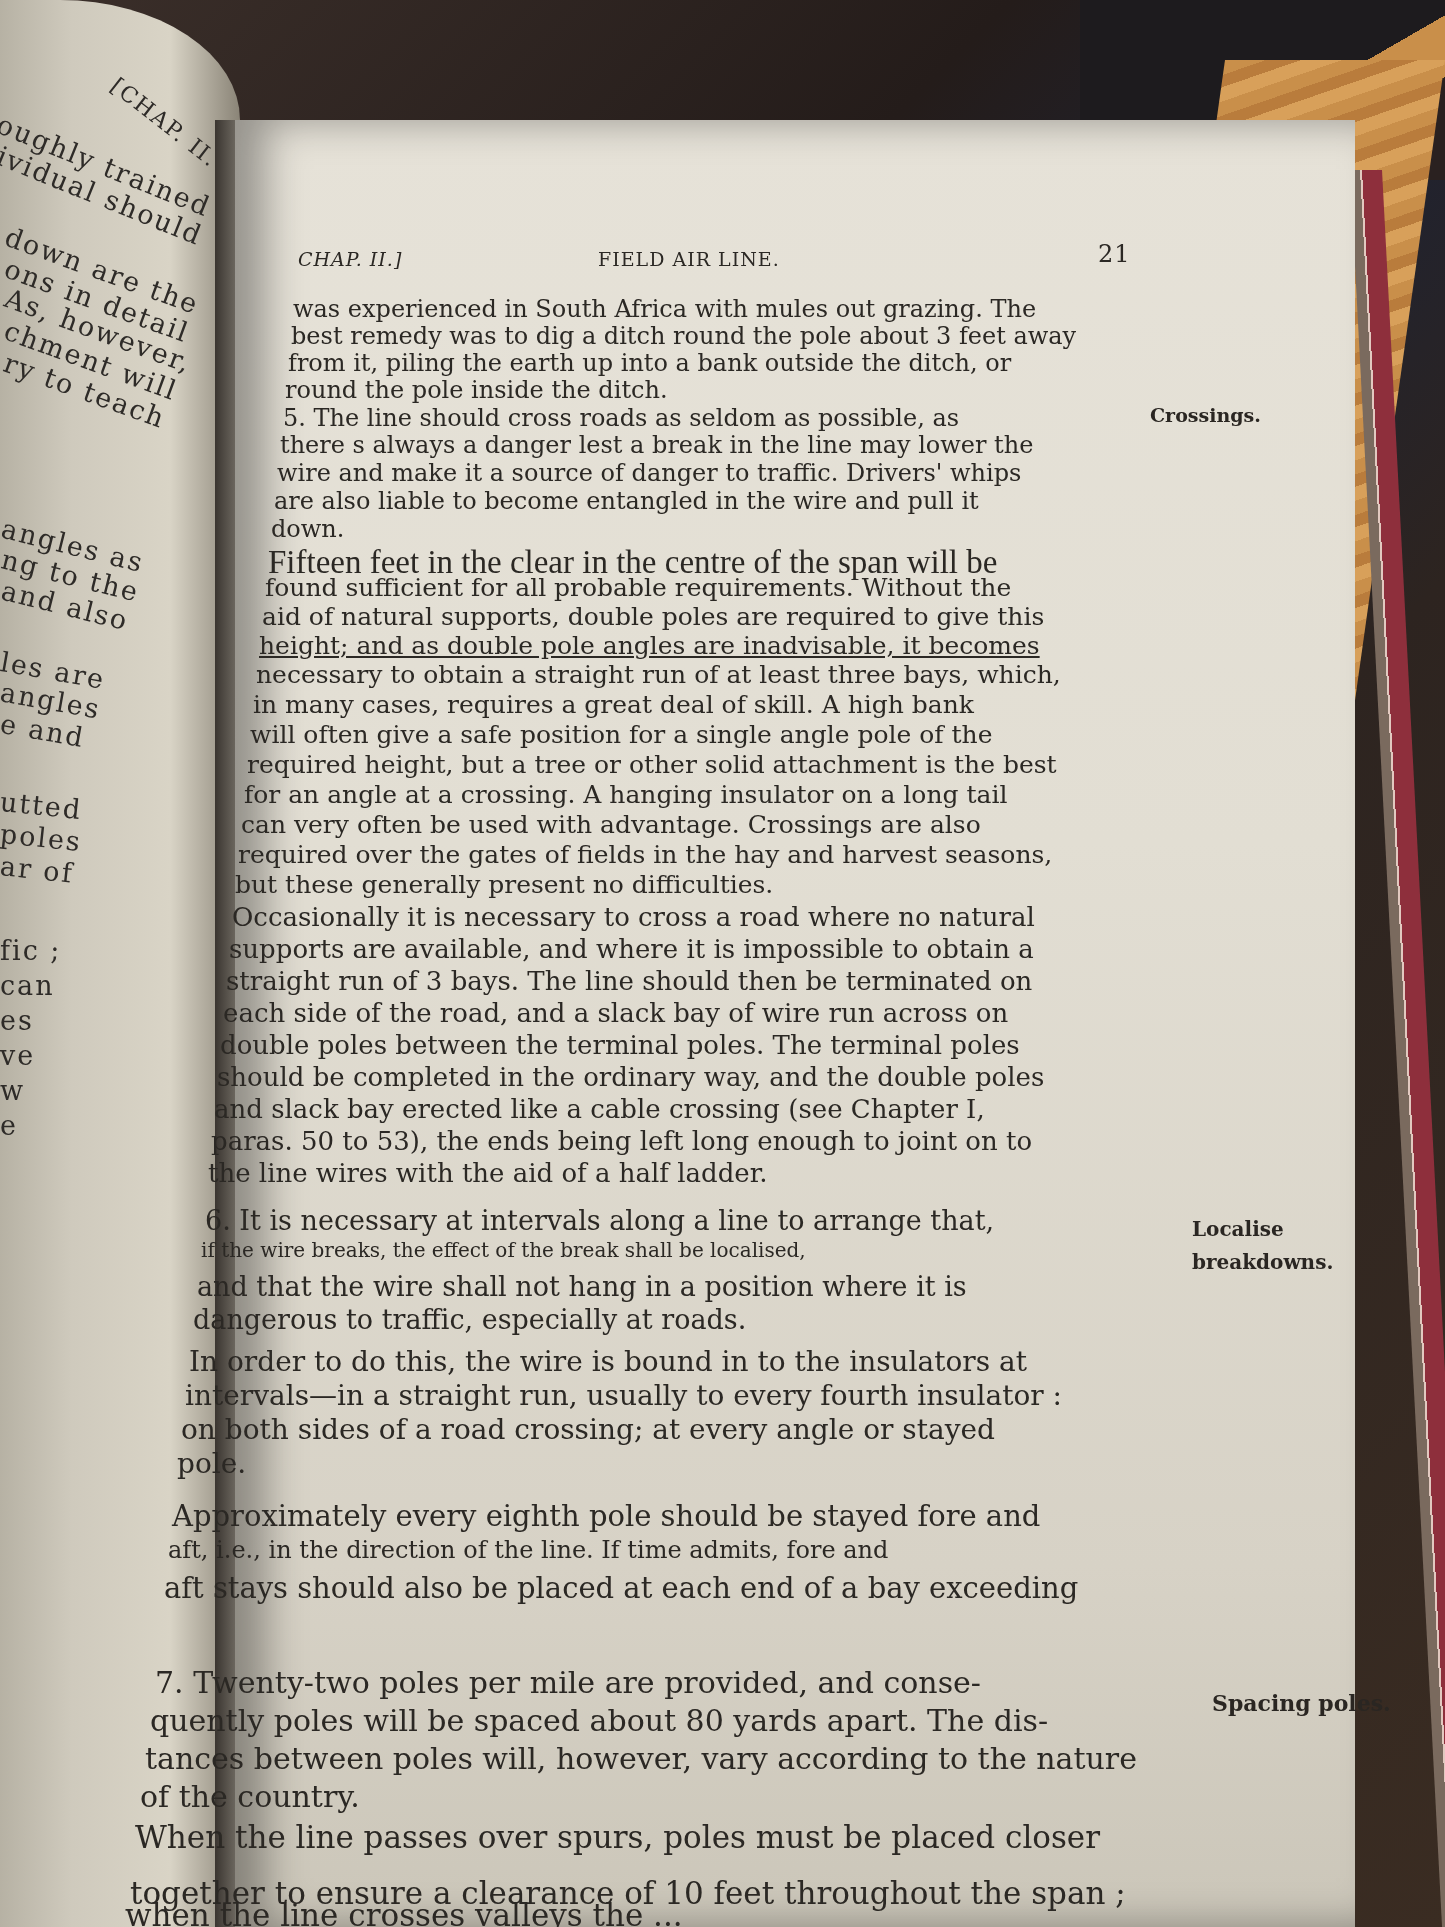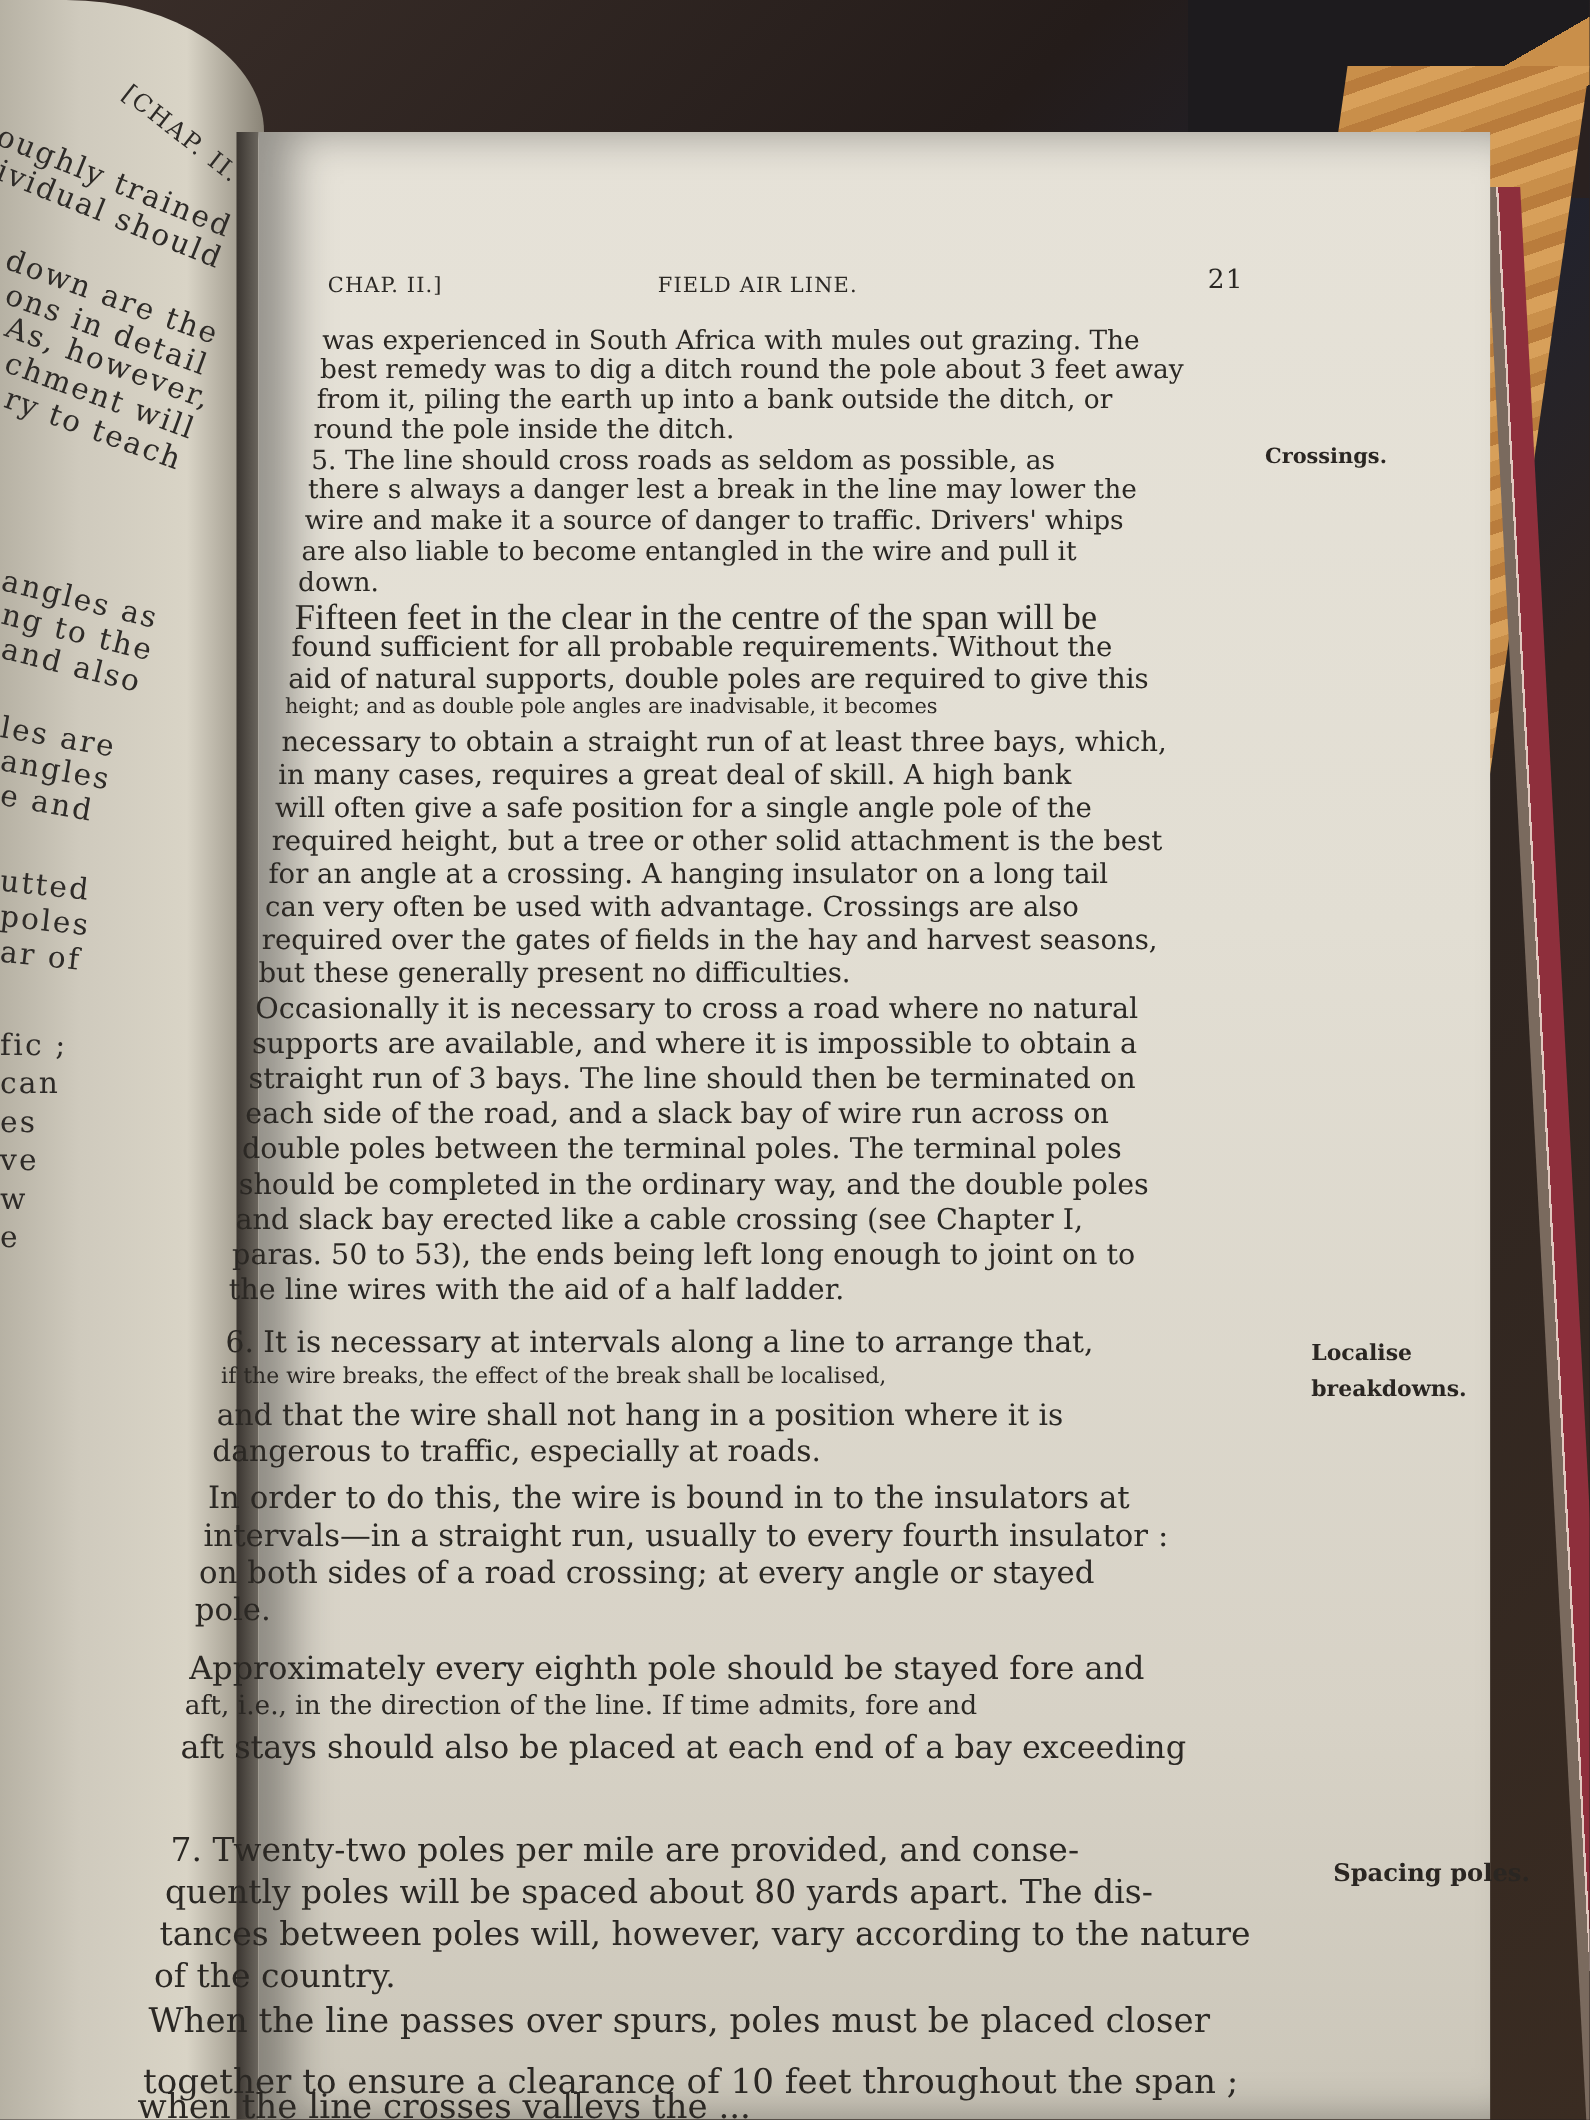--- a/index.html
+++ b/index.html
@@ -44,21 +44,21 @@
   }
   .gutter-shadow {
     position: absolute; left: 215px; top: 120px; width: 40px; height: 1807px;
     background: linear-gradient(90deg, #3a3530, #9b968b);
   }
   .text-block {
     position: absolute; left: 0; top: 0; width: 1445px; height: 1927px;
     color: #2b2824;
   }
   .running-head { position: absolute; top: 248px; font-size: 19px; letter-spacing: 1px; }
-  .running-head.chap { left: 298px; }
+  .running-head.chap { left: 298px; font-style: italic; }
   .running-head.title { left: 598px; }
   .running-head.page { left: 1098px; font-size: 24px; top: 240px; }
   .line {
     position: absolute; white-space: nowrap; font-size: 25px; line-height: 1;
     transform-origin: left center;
   }
   .margin-note {
     position: absolute; white-space: nowrap; font-size: 20px; font-weight: bold;
     color: #2a2622;
   }
@@ -110,21 +110,21 @@
   <div class="line" style="left:288px;top:351px;font-size:24px;">from it, piling the earth  up  into  a  bank  outside  the  ditch, or</div>
   <div class="line" style="left:285px;top:378px;font-size:24px;">round the pole inside the ditch.</div>
   <div class="line" style="left:283px;top:406px;font-size:24px;">    5. The  line  should  cross  roads  as  seldom  as  possible,  as</div>
   <div class="line" style="left:280px;top:433px;font-size:24px;">there  s always a danger lest a break in the line may lower the</div>
   <div class="line" style="left:277px;top:461px;font-size:24px;">wire and make it a source of danger to traffic.   Drivers' whips</div>
   <div class="line" style="left:274px;top:489px;font-size:24px;">are also  liable  to  become  entangled  in  the  wire  and  pull  it</div>
   <div class="line" style="left:271px;top:517px;font-size:24px;">down.</div>
   <div class="line" style="left:268px;top:546px;font-size:33px;font-family:Liberation Serif, serif;">    Fifteen feet in the clear in the centre of the span will be</div>
   <div class="line" style="left:265px;top:575px;font-size:25px;">found sufficient for all probable requirements.  Without the</div>
   <div class="line" style="left:262px;top:604px;font-size:25px;">aid of natural supports, double poles are required to give this</div>
-  <div class="line" style="left:259px;top:633px;font-size:19px;">height; and as double pole angles  are  inadvisable,  it  becomes</div>
+  <div class="line" style="left:259px;top:633px;font-size:25px;text-decoration:underline;">height; and as double pole angles  are  inadvisable,  it  becomes</div>
   <div class="line" style="left:256px;top:662px;font-size:25px;">necessary to obtain a straight run of at least three bays, which,</div>
   <div class="line" style="left:253px;top:692px;font-size:25px;">in many cases, requires a great deal of skill.   A high bank</div>
   <div class="line" style="left:250px;top:722px;font-size:25px;">will often give a safe position for a single angle pole of the</div>
   <div class="line" style="left:247px;top:752px;font-size:25px;">required height, but a tree or other solid attachment is the best</div>
   <div class="line" style="left:244px;top:782px;font-size:25px;">for an angle at a crossing.   A hanging insulator on a long tail</div>
   <div class="line" style="left:241px;top:812px;font-size:25px;">can very often be used with advantage.   Crossings are also</div>
   <div class="line" style="left:238px;top:842px;font-size:25px;">required over the gates of fields in the hay and harvest seasons,</div>
   <div class="line" style="left:235px;top:872px;font-size:25px;">but these generally present no difficulties.</div>
   <div class="line" style="left:232px;top:904px;font-size:26px;">    Occasionally it is necessary to cross a road where no natural</div>
   <div class="line" style="left:229px;top:936px;font-size:26px;">supports are available, and where it is impossible to obtain a</div>

